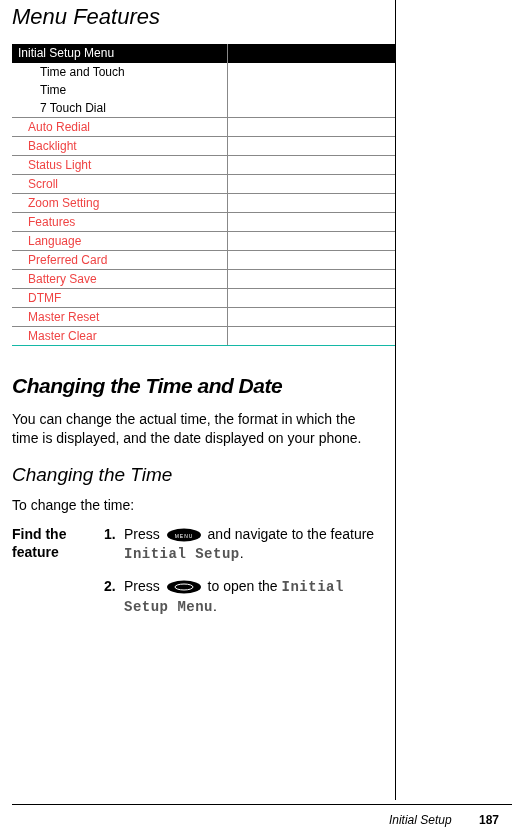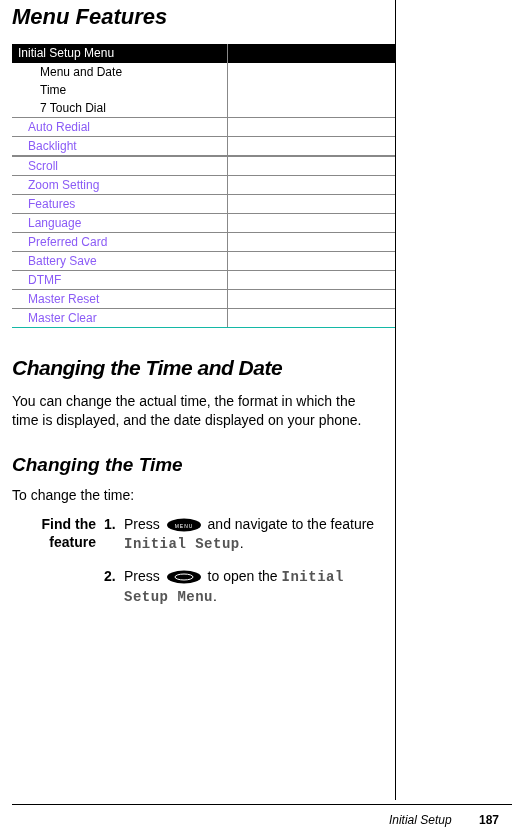--- a/index.html
+++ b/index.html
@@ -18,21 +18,21 @@
     .vline {
       position: absolute;
       left: 395px;
       top: 0;
       width: 1px;
       height: 800px;
       background: #000;
     }
     h1.page-title {
       font-style: italic;
-      font-weight: bold;
+      font-weight: normal;
       font-size: 22px;
       padding: 4px 0 14px 0;
     }
     .menu-table {
       width: 383px;
     }
     .menu-header {
       background: #000;
       color: #fff;
       font-size: 12px;
@@ -43,21 +43,21 @@
     }
     .menu-sub {
       font-size: 12px;
       padding: 2px 0 2px 28px;
       border-bottom: none;
       display: flex;
     }
     .menu-sub .left { width: 190px; }
     .menu-row {
       font-size: 12px;
-      color: #8b5cf6;
+      color: #ef4444;
       border-top: 1px solid #888;
       display: flex;
     }
     .menu-row .left {
       width: 216px;
       padding: 2px 0 2px 16px;
       border-right: 1px solid #888;
     }
     .menu-row .right { flex: 1; }
     .menu-row.last { border-bottom: 1px solid #14b8a6; }
@@ -81,36 +81,35 @@
       margin-bottom: 12px;
       letter-spacing: -0.5px;
     }
     p.body {
       font-size: 14px;
       line-height: 1.35;
       margin-bottom: 10px;
     }
     h3.subsection {
       font-style: italic;
-      font-weight: bold;
+      font-weight: normal;
       font-size: 19px;
-      margin-top: 24px;
+      margin-top: 16px;
       margin-bottom: 10px;
     }
     .steps {
       display: flex;
       margin-top: 10px;
     }
     .steps-label {
       width: 92px;
       font-weight: bold;
       font-size: 14px;
       line-height: 1.3;
       padding-right: 8px;
-      text-align: right;
     }
     .steps-list {
       flex: 1;
       font-size: 14px;
     }
     .steps-list .step {
       display: flex;
       margin-bottom: 12px;
       line-height: 1.4;
     }
@@ -176,40 +175,41 @@
       <div class="sub-col1">
         <div class="menu-header">Initial Setup Menu</div>
       </div>
       <div class="sub-col2">
         <div class="sub-black"></div>
       </div>
     </div>
     <div class="sub-wrap">
       <div class="sub-col1">
         <div class="menu-sub">
-            <span class="left">Menu and Date</span>
+            <span class="left">Time and Touch</span>
           </div>
         <div class="menu-sub">
             <span class="left">Time</span>
           </div>
         <div class="menu-sub">
             <span class="left">7 Touch Dial</span>
           </div>
       </div>
       <div class="sub-col2"></div>
     </div>
     <div class="menu-row">
         <div class="left">Auto Redial</div>
         <div class="right"></div>
       </div>
     <div class="menu-row">
         <div class="left">Backlight</div>
         <div class="right"></div>
       </div>
     <div class="menu-row">
+        <div class="left">Status Light</div>
         <div class="right"></div>
       </div>
     <div class="menu-row">
         <div class="left">Scroll</div>
         <div class="right"></div>
       </div>
     <div class="menu-row">
         <div class="left">Zoom Setting</div>
         <div class="right"></div>
       </div>

